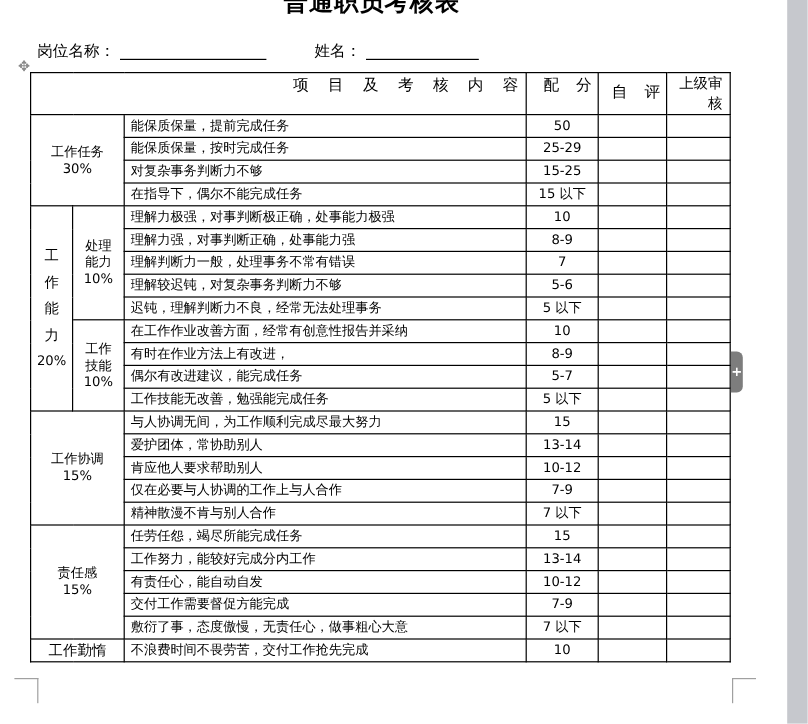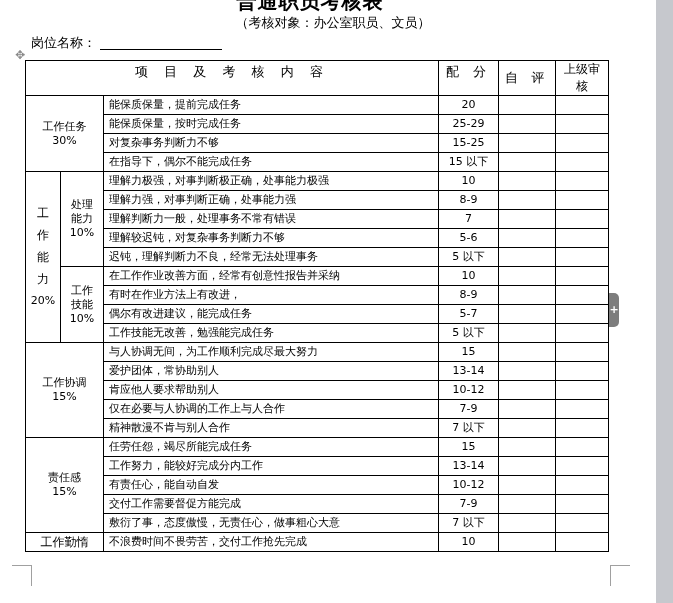--- a/index.html
+++ b/index.html
@@ -9,42 +9,45 @@
   .scroll-gutter { position:absolute; left:656px; top:0; width:17px; height:603px; background:#c6c8cd; }
   .title { position:absolute; left:0; width:620px; top:-12px; text-align:center; font-size:20px; font-weight:bold; letter-spacing:1px; }
   .subtitle { position:absolute; left:0; width:666px; top:14px; text-align:center; font-size:13px; }
   .info { position:absolute; top:34px; font-size:13px; display:flex; align-items:center; }
   .info .line { display:inline-block; border-bottom:1px solid #000; height:13px; margin-left:4px; }
   .move-handle { position:absolute; left:13px; top:48px; width:14px; height:14px; color:#8a8a8a; font-size:12px; line-height:14px; text-align:center; }
   table.grid { position:absolute; left:25px; top:60px; border-collapse:collapse; table-layout:fixed; }
   table.grid td { border:1.5px solid #000; font-size:11px; padding:0; height:18px; line-height:14px; }
   table.grid td.item { padding-left:5px; white-space:nowrap; overflow:hidden; }
   table.grid td.center { text-align:center; }
-  table.grid tr.head td { height:33px; font-size:13px; }
+  table.grid tr.head td { height:33px; font-size:13px;text-align:right; }
   .head-title { letter-spacing:6px; display:block; margin-top:-12px; }
   .head-score { letter-spacing:5px; display:block; margin-top:-12px; }
-  .head-self { letter-spacing:5px;font-family:Liberation Serif, serif; }
+  .head-self { letter-spacing:5px; }
   .cat { text-align:center; font-size:12px; line-height:22px; }
   .vert { display:block; text-align:center; font-size:12px; line-height:22px; }
   .pct { font-size:11px; }
   .side-tab { position:absolute; left:609px; top:293px; width:10px; height:34px; background:#7d7d7d; border-radius:0 5px 5px 0; color:#fff; font-size:11px; font-weight:bold; text-align:center; line-height:34px; }
   .corner { position:absolute; width:20px; height:20px; }
   .corner.left { left:12px; top:565px; border-top:1px solid #a0a0a0; border-right:1px solid #a0a0a0; width:19px; }
   .corner.right { left:610px; top:565px; border-top:1px solid #a0a0a0; border-left:1px solid #a0a0a0; width:19px; }
 </style>
 </head>
 <body>
 
 <div class="page">
   <div class="title">普通职员考核表</div>
-  <div class="subtitle">（考核对象：办公室职员、文员）</div>
 
   <div class="info" style="left:31px;">
     <span>岗位名称：</span>
     <span class="line" style="width:122px;"></span>
+  </div>
+  <div class="info" style="left:262px;">
+    <span>姓名：</span>
+    <span class="line" style="width:94px;"></span>
   </div>
 
   <div class="move-handle">✥</div>
 
   <table class="grid">
     <colgroup>
       <col style="width:35px">
         <col style="width:43px">
         <col style="width:335px">
       <col style="width:60px">
@@ -62,21 +65,21 @@
       <td class="center"><span class="head-self">自 评</span></td>
       <td class="center" style="font-size:12px;line-height:17px;padding:0 6px;">上级审核</td>
     </tr>
 
     <tr>
       <td colspan="2" rowspan="4" class="cat">
         <div>工作任务</div>
         <div class="pct">30%</div>
       </td>
       <td class="item">能保质保量，提前完成任务</td>
-      <td class="center">20</td>
+      <td class="center">50</td>
       <td></td>
       <td></td>
     </tr>
     <tr>
       <td class="item">能保质保量，按时完成任务</td>
       <td class="center">25-29</td>
       <td></td>
       <td></td>
     </tr>
     <tr>

